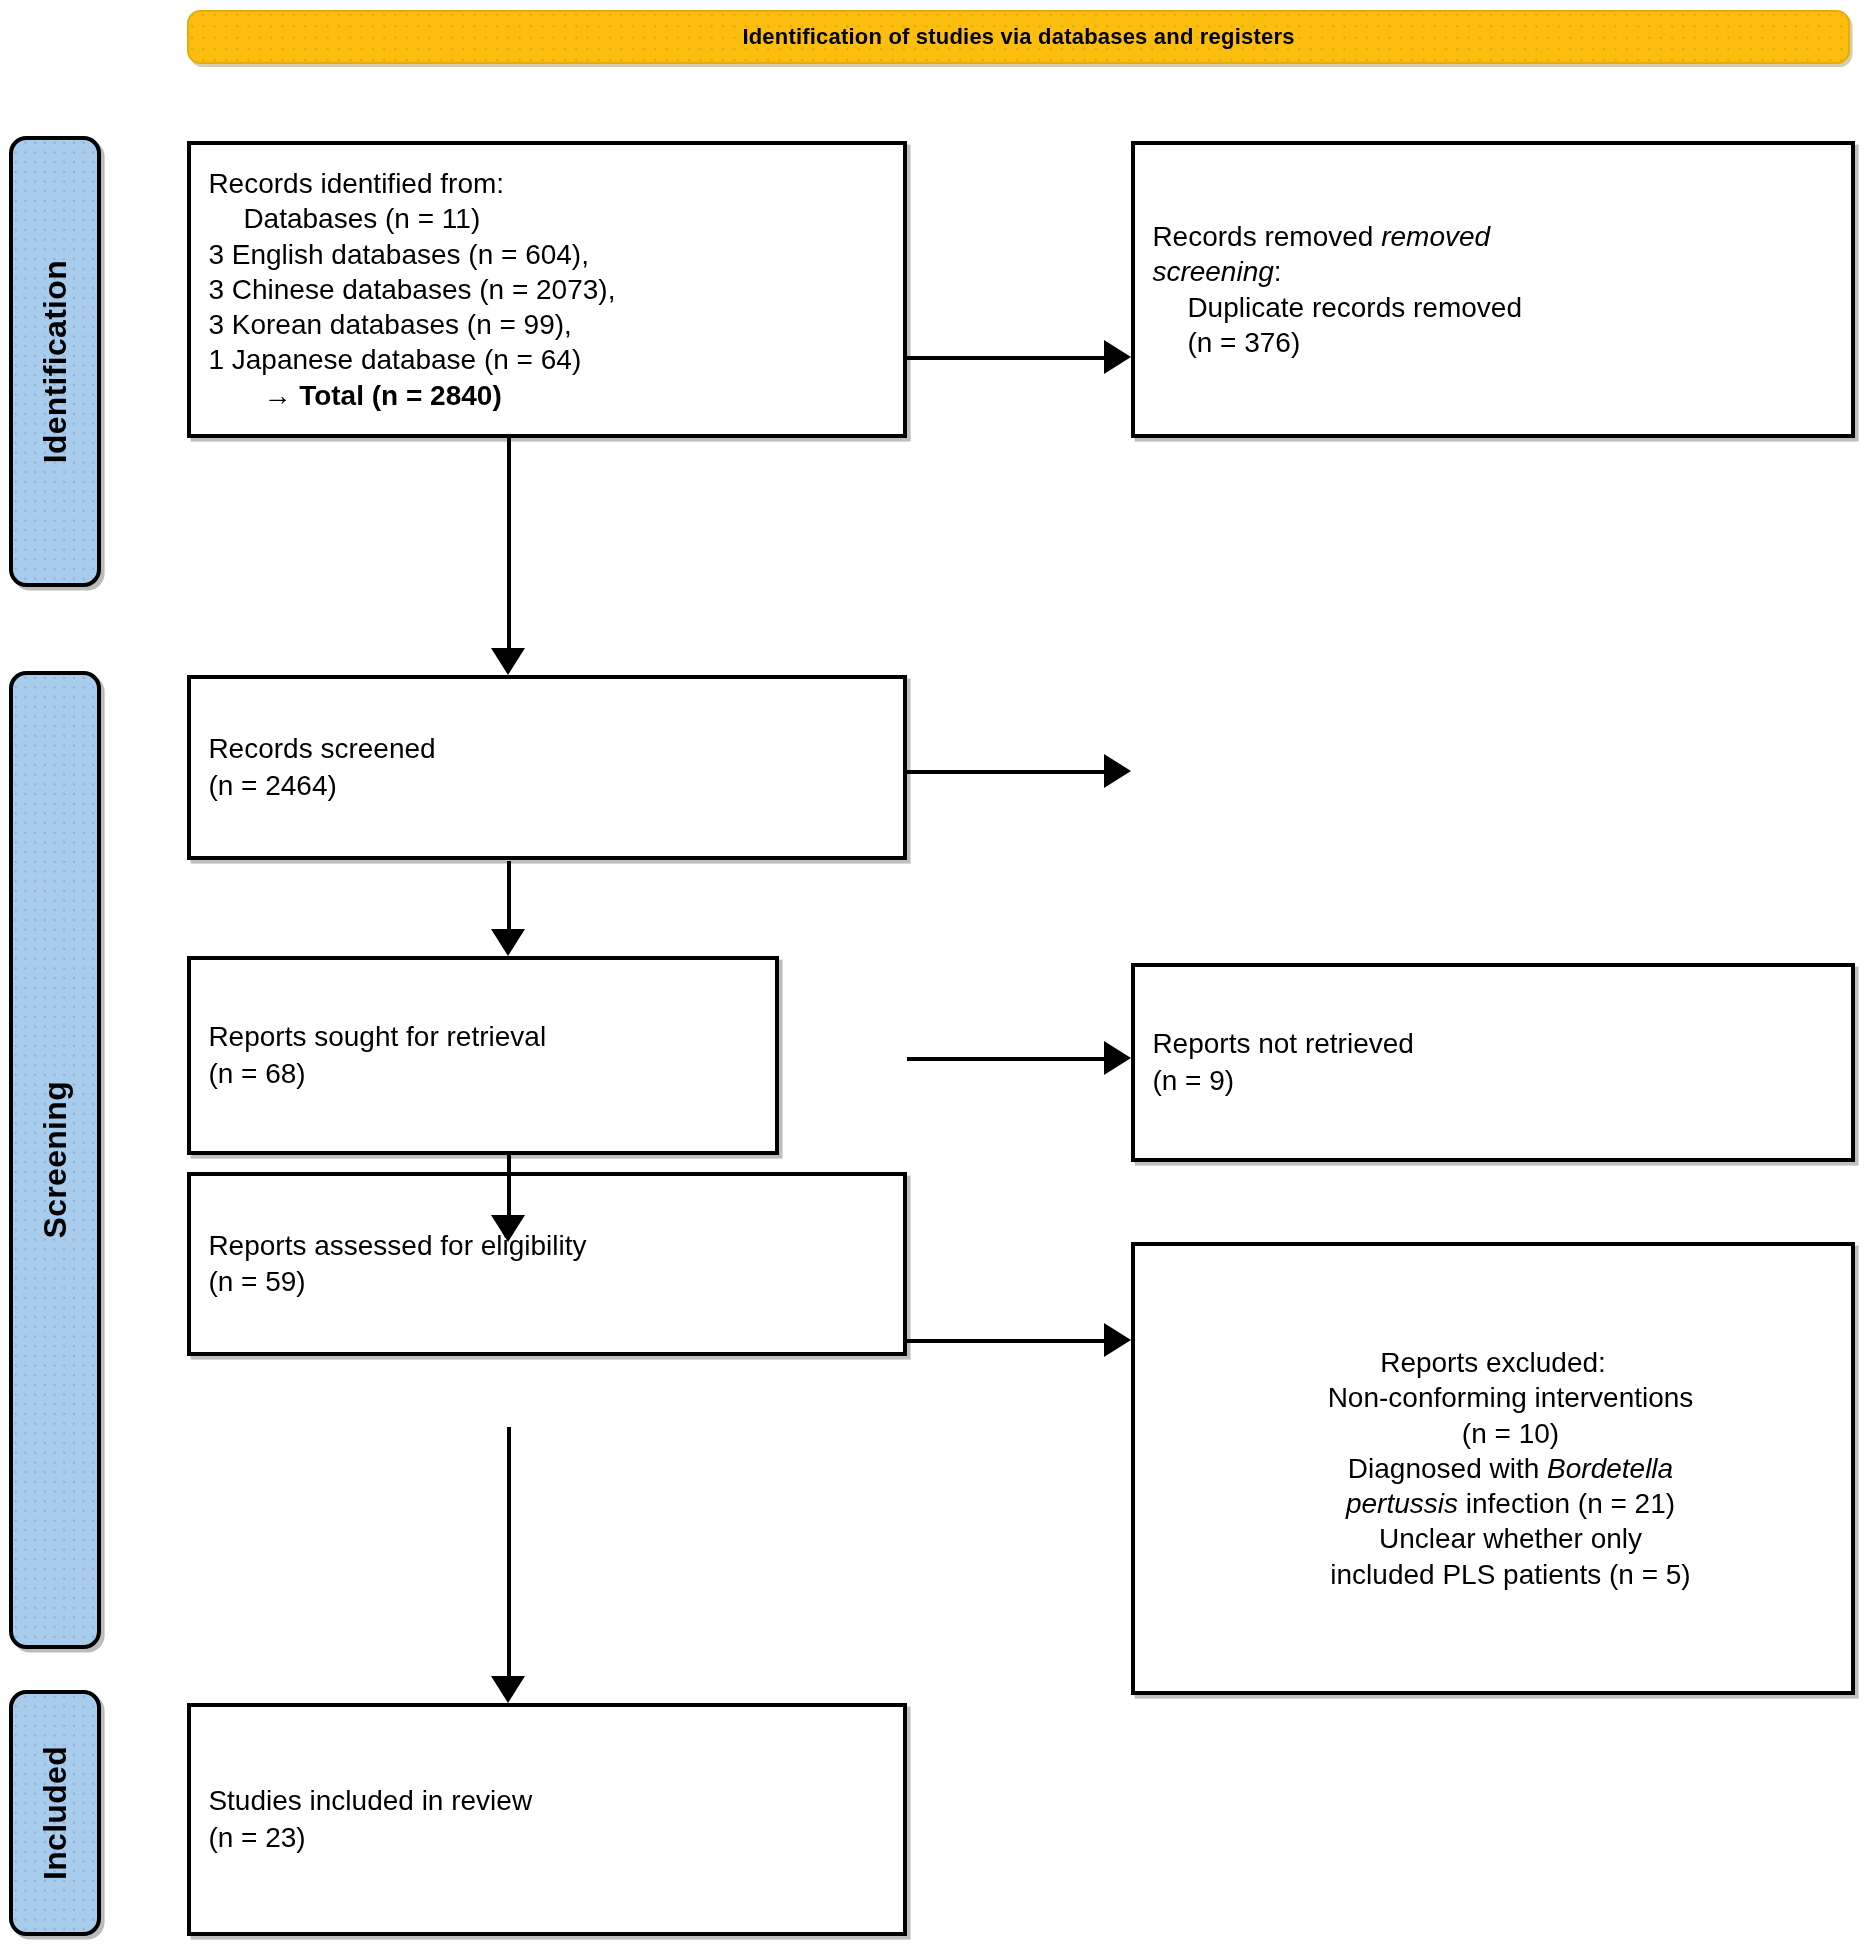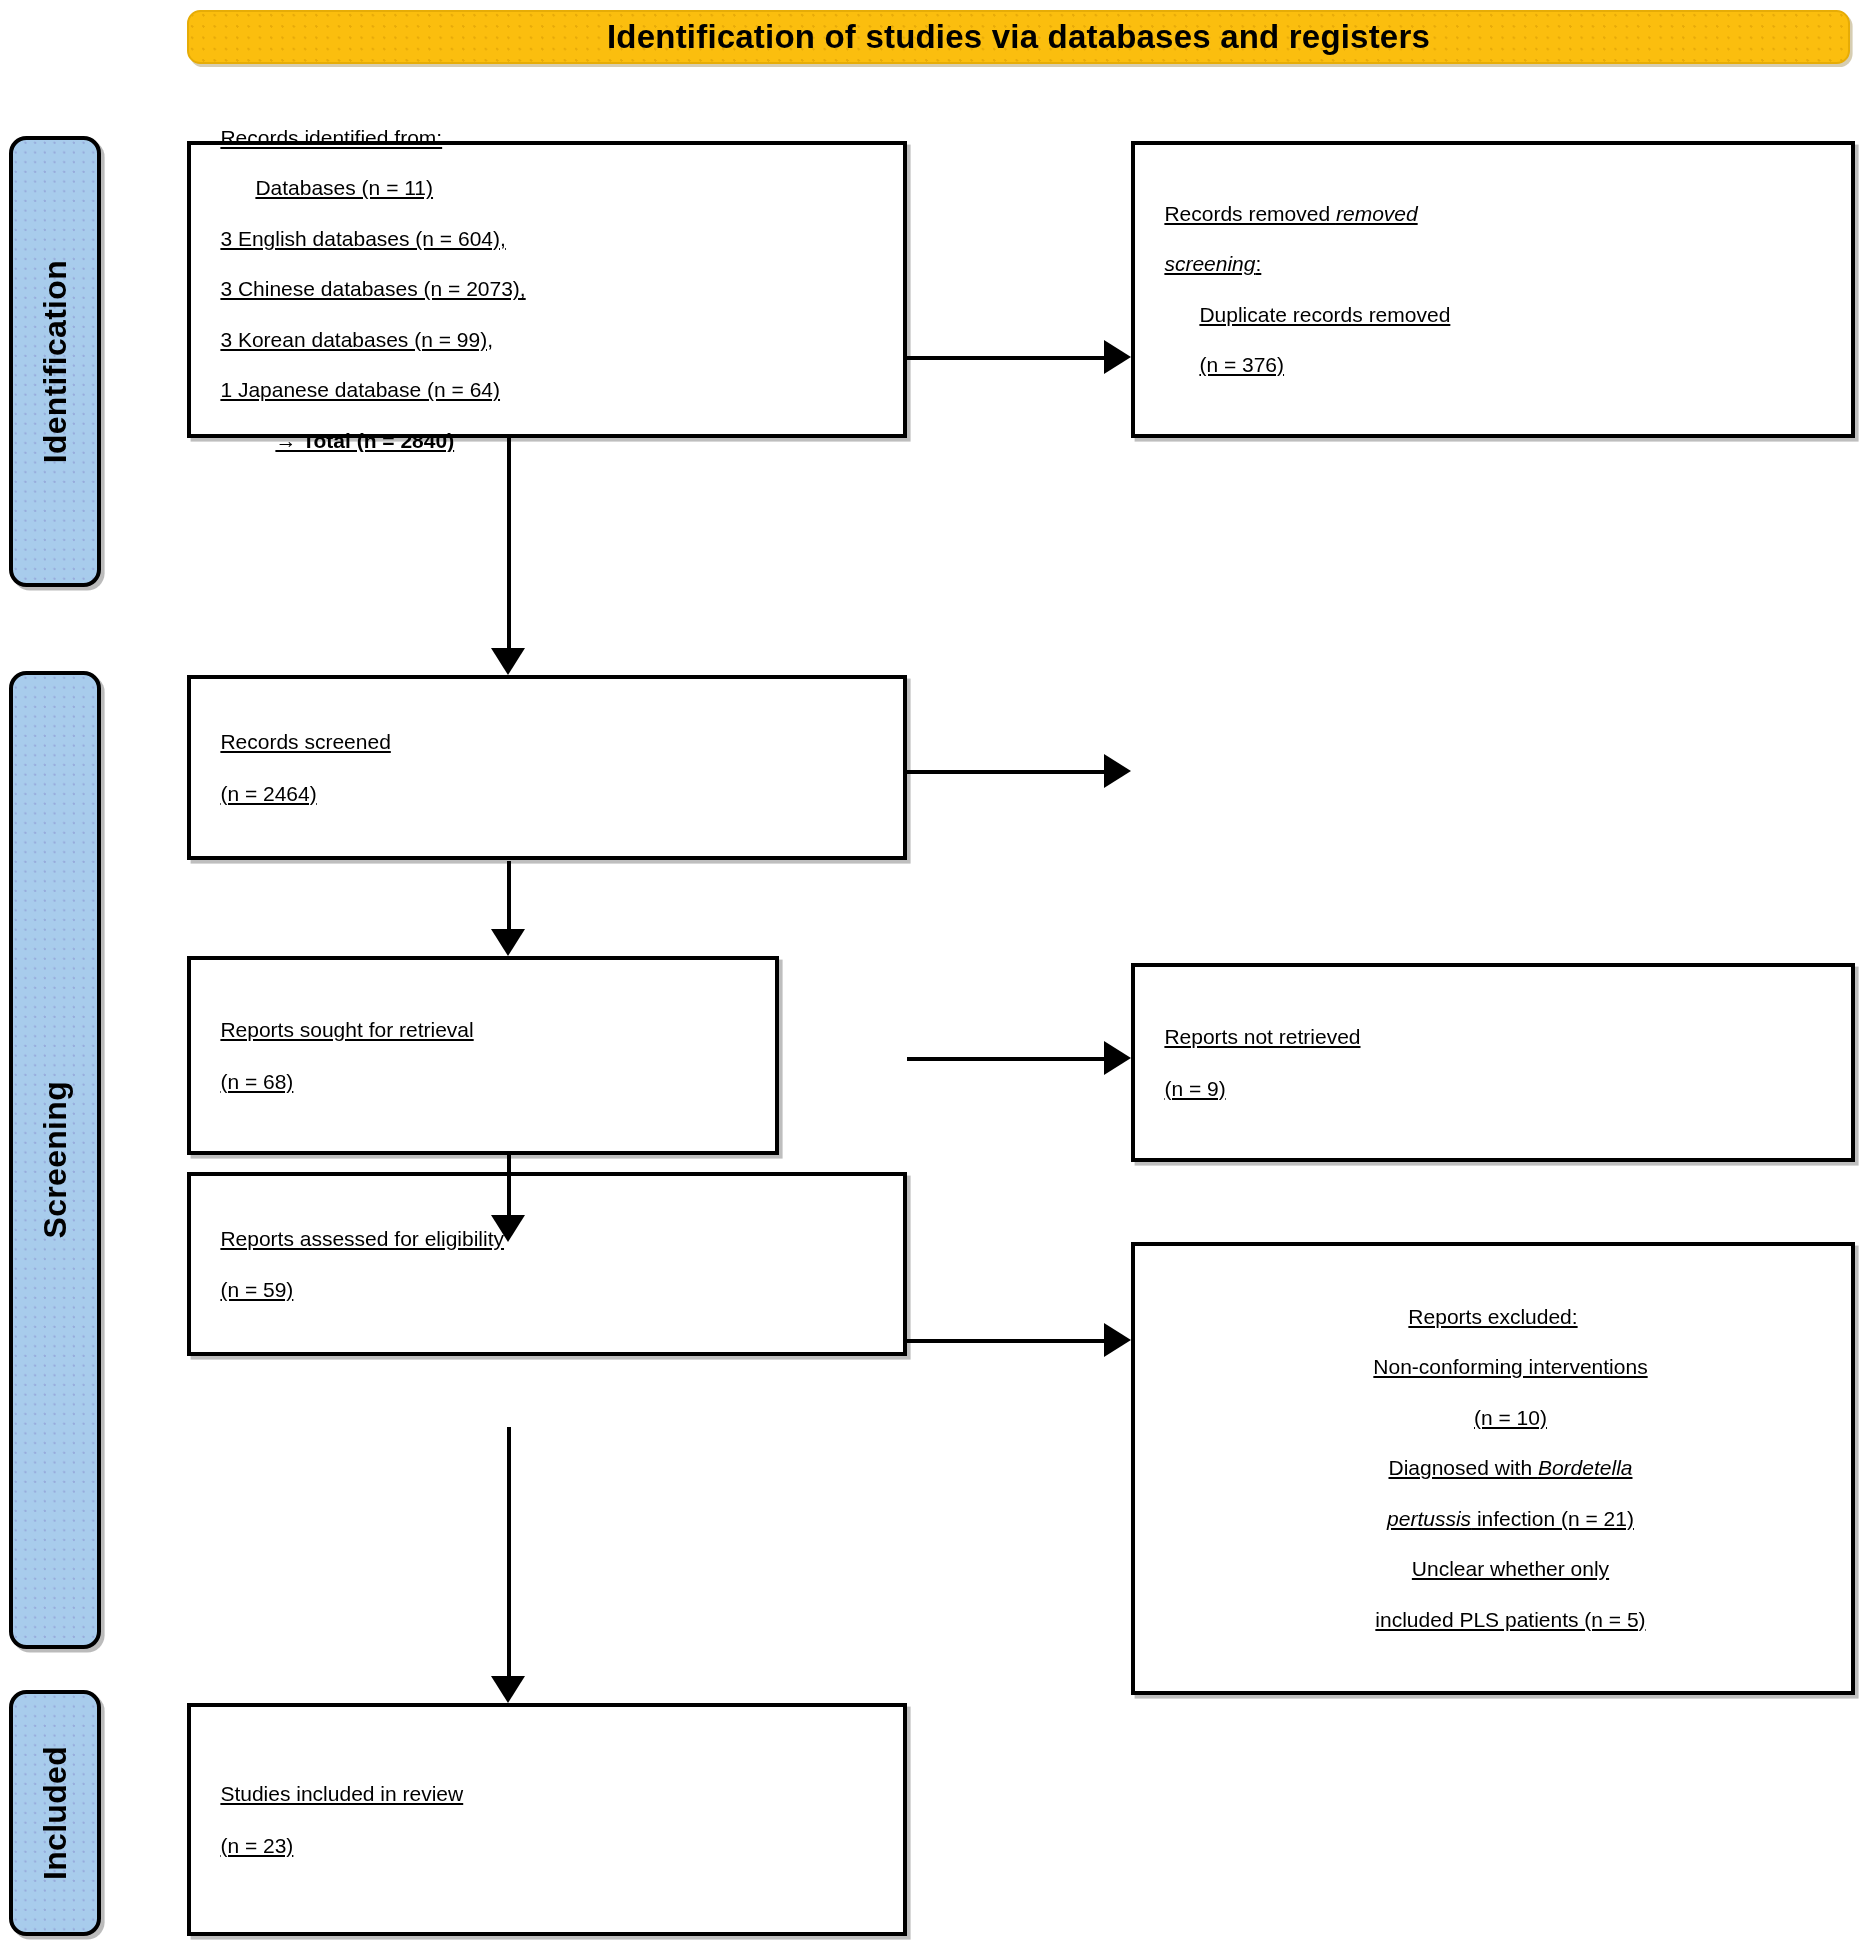--- a/index.html
+++ b/index.html
@@ -32,21 +32,21 @@
     background-size: 11.3px 11.3px;
     border: 2.6px solid #E6AC06;
     border-radius: 13.3px;
     box-sizing: border-box;
     box-shadow: 2.6px 3.1px 0 rgba(120,90,0,0.30);
     display: flex;
     align-items: center;
     justify-content: center;
   }
   .banner-title {
-    font-size: 33px;
+    font-size: 22px;
     font-weight: bold;
     color: #000;
     letter-spacing: 0.2px;
     white-space: nowrap;
   }
 
   
   .stage {
     position: absolute;
     left: 9.2px;
@@ -82,26 +82,25 @@
     background: #ffffff;
     border: 4.6px solid #000000;
     box-sizing: border-box;
     box-shadow: 3.6px 3.6px 0 rgba(40,40,40,0.30);
     padding: 0 17.4px;
     display: flex;
     flex-direction: column;
     justify-content: center;
   }
   .fbox p {
-    margin: 12px;
-    font-size: 21px;
+    margin: 0;
+    font-size: 28px;
     line-height: 1.30;
     color: #000;
     white-space: nowrap;
-    text-decoration: underline;
   }
   .indent1 { padding-left: 35px; }
   .indent2 { padding-left: 55px; }
   .bold    { font-weight: bold; }
   .ital    { font-style: italic; }
 
   
   #box-identified   { left: 187px;  top: 141px;  width: 720px; height: 297px; }
   #box-removed      { left: 1131px; top: 141px;  width: 724px; height: 297px; }
   #box-screened     { left: 187px;  top: 675px; width: 720px; height: 185px; }

